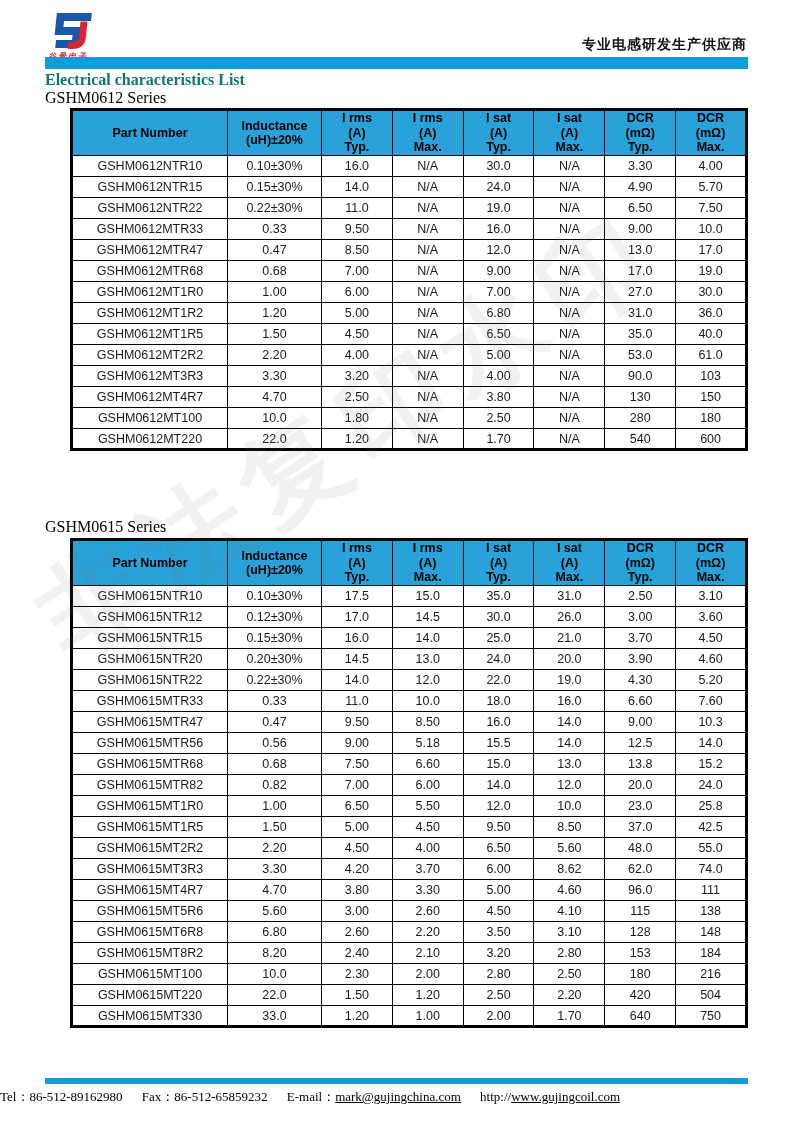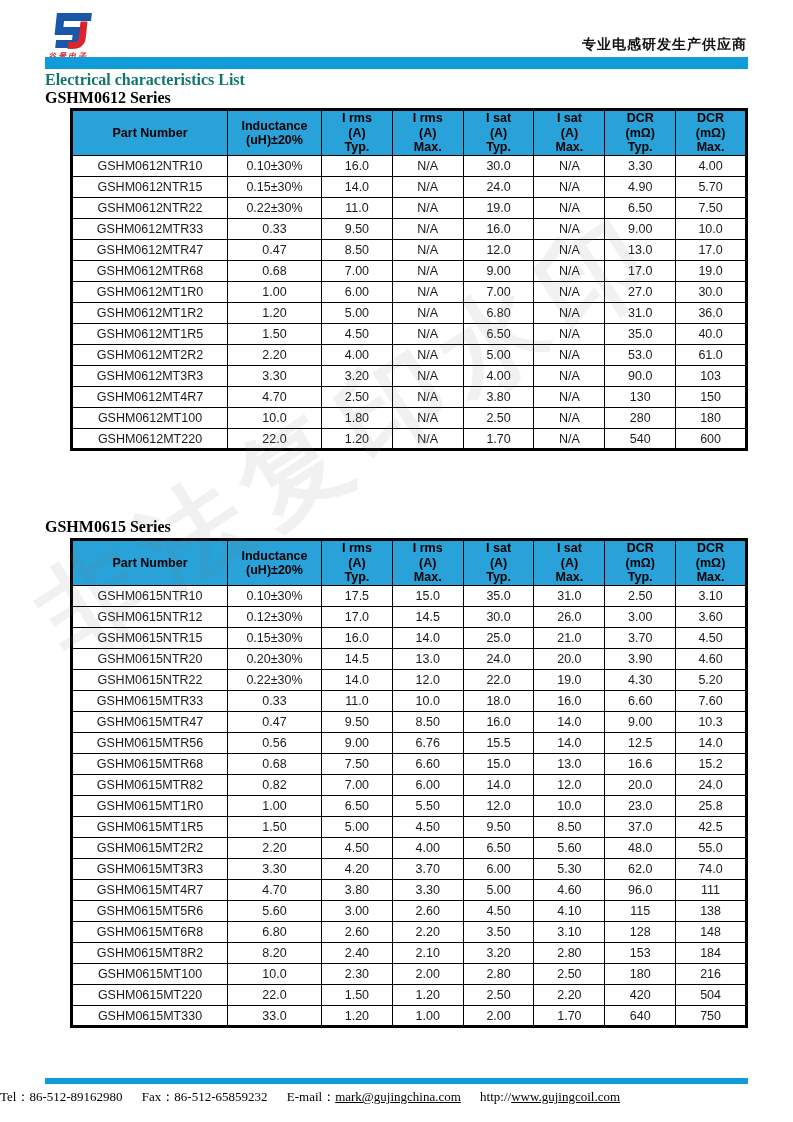--- a/index.html
+++ b/index.html
@@ -31,21 +31,21 @@
   }
   
   .doc-title {
     position:absolute; left:45px; top:71px;
     font-family:"Liberation Serif", serif;
     font-size:16px; font-weight:bold; color:#0f766e;
   }
   .series-title {
     position:absolute; left:45px;
     font-family:"Liberation Serif", serif;
-    font-size:16px; font-weight:bold; color:#000;
+    font-size:16px; font-weight:normal; color:#000;
   }
   #series1 { top:89px; }
   #series2 { top:518px; }
   
   table.spec {
     position:absolute; left:70px;
     width:678px; table-layout:fixed;
     border-collapse:collapse;
     border:3px solid #000;
     background:transparent;
@@ -381,34 +381,34 @@
           <td>8.50</td>
           <td>16.0</td>
           <td>14.0</td>
           <td>9.00</td>
           <td>10.3</td>
         </tr>
         <tr>
           <td>GSHM0615MTR56</td>
           <td>0.56</td>
           <td>9.00</td>
-          <td>6.76</td>
+          <td>5.18</td>
           <td>15.5</td>
           <td>14.0</td>
           <td>12.5</td>
           <td>14.0</td>
         </tr>
         <tr>
           <td>GSHM0615MTR68</td>
           <td>0.68</td>
           <td>7.50</td>
           <td>6.60</td>
           <td>15.0</td>
           <td>13.0</td>
-          <td>16.6</td>
+          <td>13.8</td>
           <td>15.2</td>
         </tr>
         <tr>
           <td>GSHM0615MTR82</td>
           <td>0.82</td>
           <td>7.00</td>
           <td>6.00</td>
           <td>14.0</td>
           <td>12.0</td>
           <td>20.0</td>
@@ -443,21 +443,21 @@
           <td>5.60</td>
           <td>48.0</td>
           <td>55.0</td>
         </tr>
         <tr>
           <td>GSHM0615MT3R3</td>
           <td>3.30</td>
           <td>4.20</td>
           <td>3.70</td>
           <td>6.00</td>
-          <td>5.30</td>
+          <td>8.62</td>
           <td>62.0</td>
           <td>74.0</td>
         </tr>
         <tr>
           <td>GSHM0615MT4R7</td>
           <td>4.70</td>
           <td>3.80</td>
           <td>3.30</td>
           <td>5.00</td>
           <td>4.60</td>

